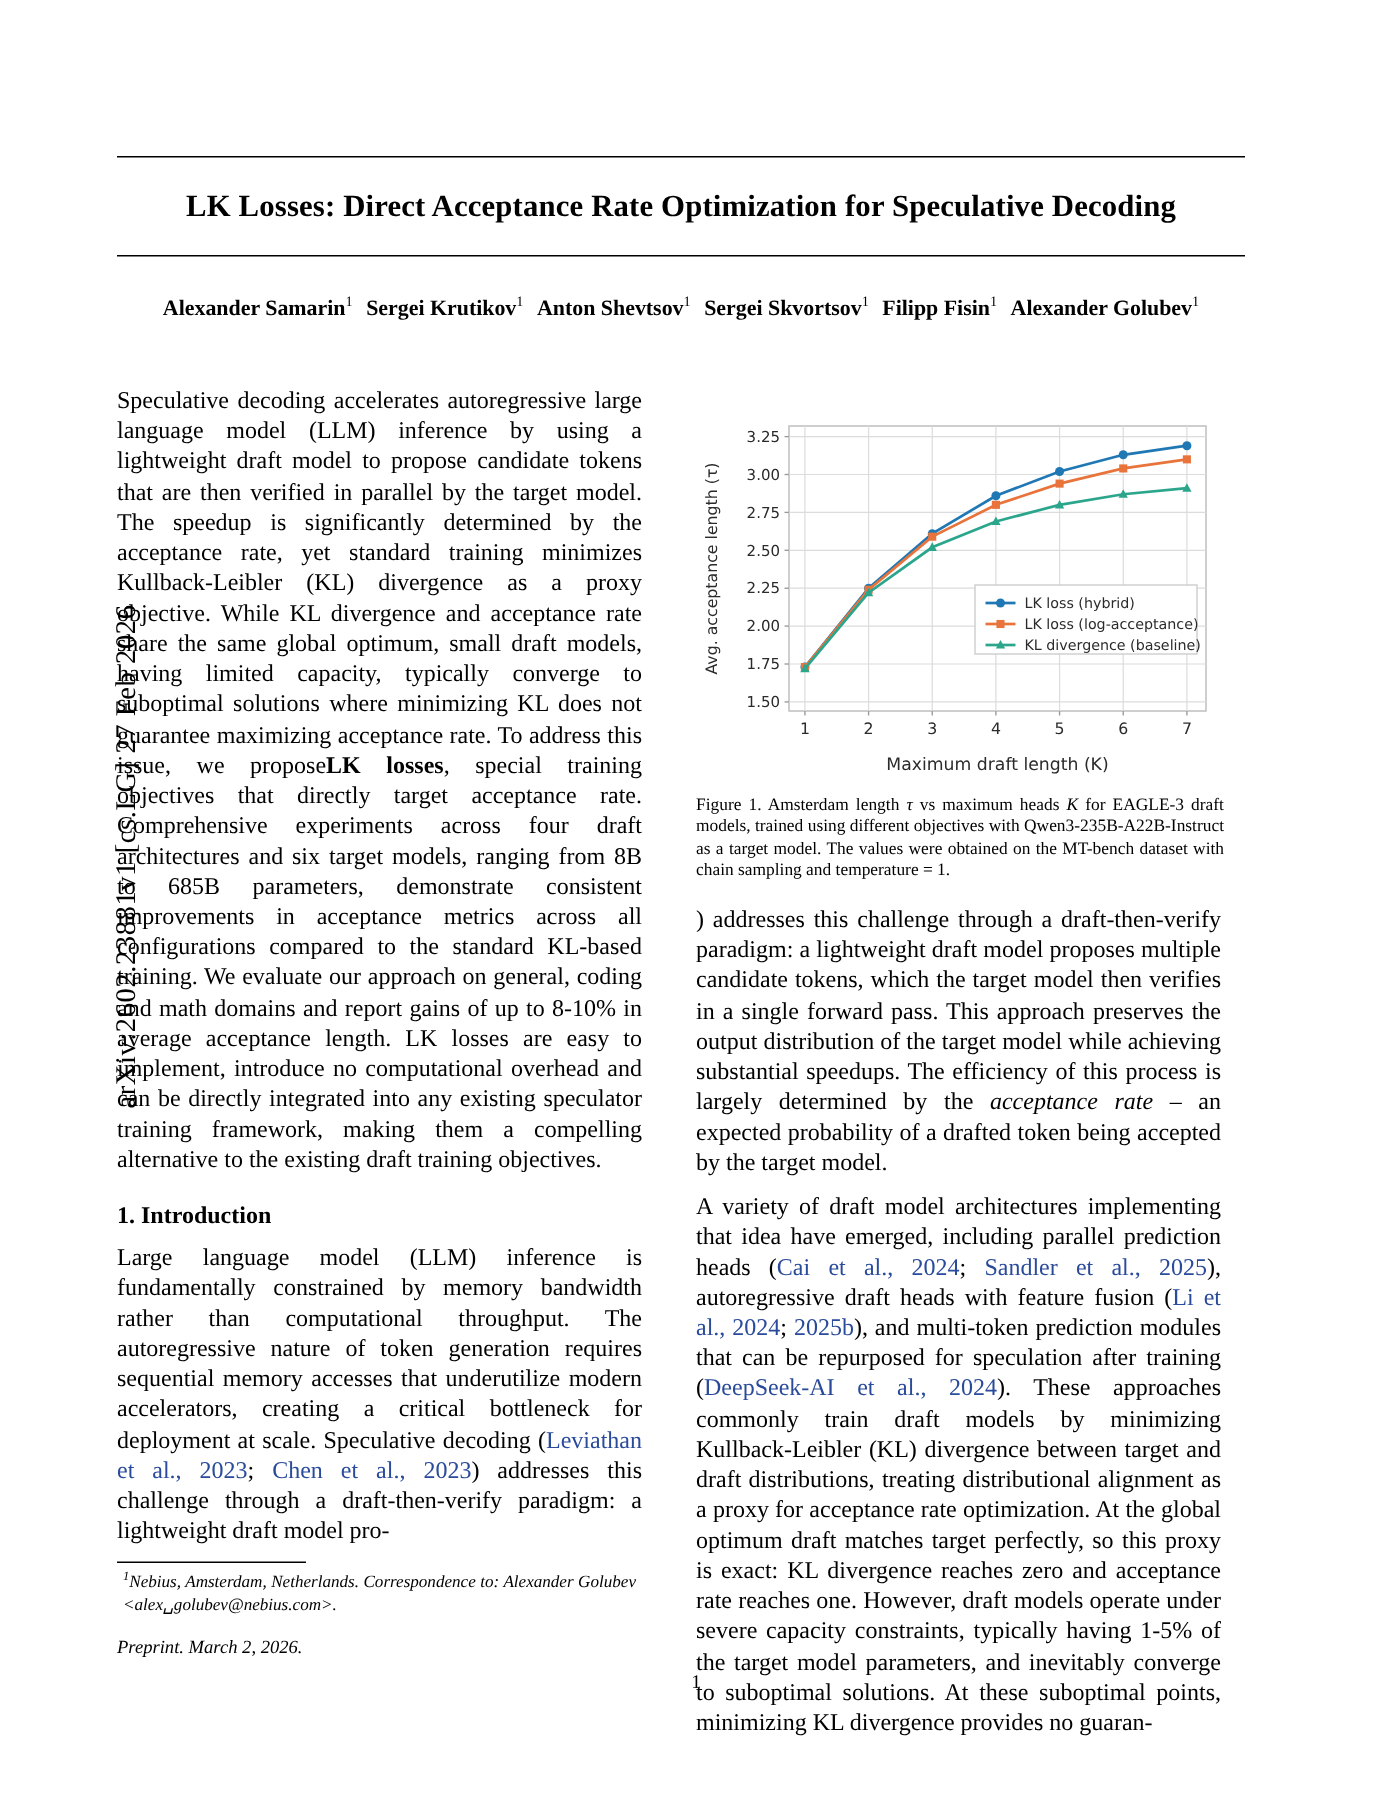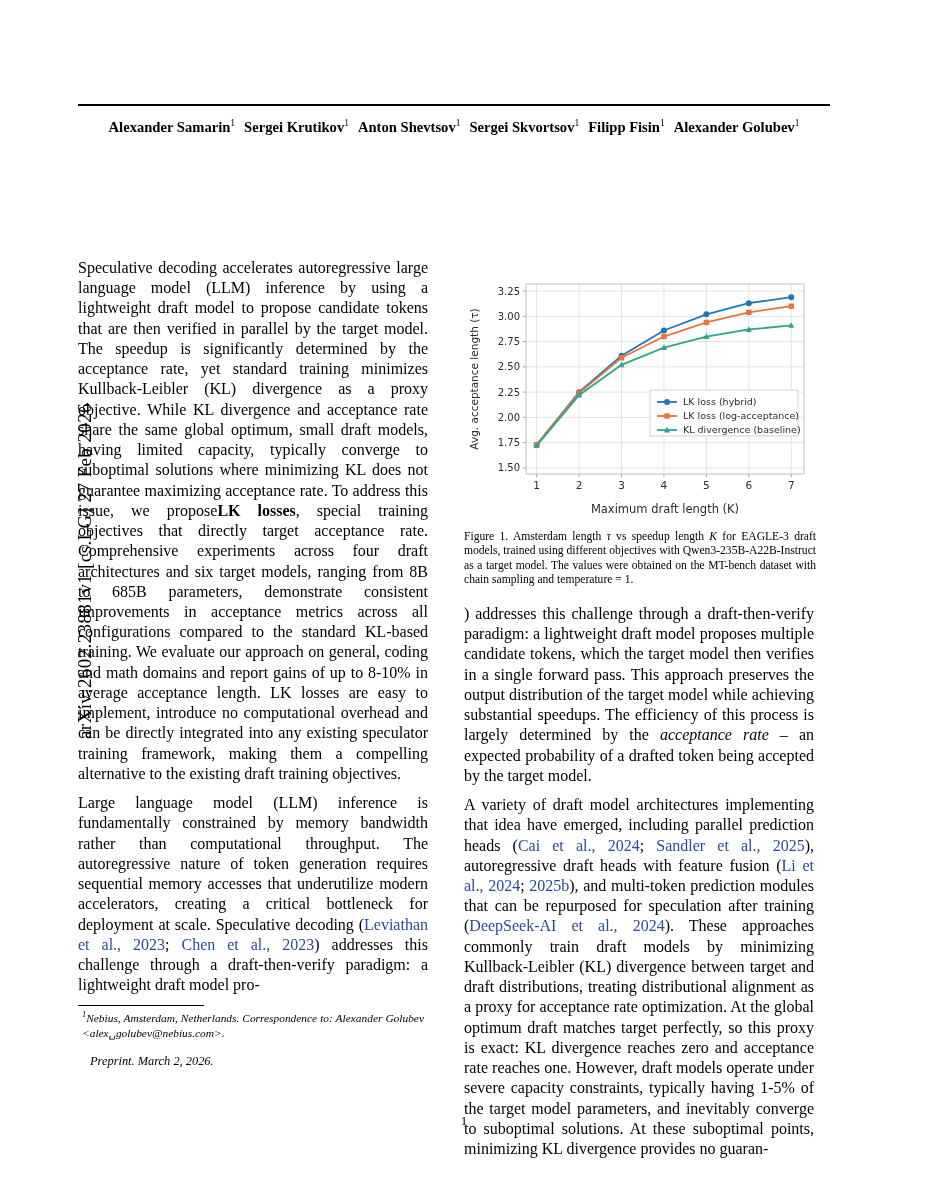--- a/index.html
+++ b/index.html
@@ -54,21 +54,21 @@
     font-weight: bold;
     text-align: center;
     margin: 22px 0 20px 0;
     letter-spacing: 0.1px;
   }
 
   .authors {
     font-size: 14.6px;
     font-weight: bold;
     text-align: center;
-    margin: 12px 0 0 0;
+    margin: 26px 0 0 0;
   }
   .authors sup {
     font-size: 9.5px;
     font-weight: normal;
     vertical-align: super;
   }
   .author-sep { display: inline-block; width: 9px; }
 
   .cols {
     position: absolute;
@@ -118,21 +118,20 @@
     text-align: justify;
     margin: 4px;
     font-style: italic;
   }
   .footnote sup { font-size: 8.4px; vertical-align: super; }
 
   .preprint {
     font-size: 12.4px;
     font-style: italic;
     margin-top: 14px;
-    margin-left: 12px;
   }
 
   .cite { color: #2a4b9b; }
 
   
   .figure-wrap {
     width: 352px;
     margin: 12px 0 0 0;
   }
   .figcaption {
@@ -160,32 +159,34 @@
 </style>
 </head>
 <body>
 
 <div class="page">
 
   <div class="arxiv-stamp">arXiv:2602.23881v1  [cs.LG]  27 Feb 2026</div>
 
   <div class="content">
     <div class="rule"></div>
+    <div class="title">LK Losses: Direct Acceptance Rate Optimization for Speculative Decoding</div>
     <div class="rule"></div>
 
     <div class="authors">
       <span><span>Alexander Samarin</span><sup>1</sup></span><span class="author-sep"></span><span><span>Sergei Krutikov</span><sup>1</sup></span><span class="author-sep"></span><span><span>Anton Shevtsov</span><sup>1</sup></span><span class="author-sep"></span><span><span>Sergei Skvortsov</span><sup>1</sup></span><span class="author-sep"></span><span><span>Filipp Fisin</span><sup>1</sup></span><span class="author-sep"></span><span><span>Alexander Golubev</span><sup>1</sup></span>
     </div>
   </div>
 
   <div class="cols">
 
     <div class="col col-left">
       <p class="body"><span>Speculative decoding accelerates autoregressive large language model (LLM) inference by using a lightweight draft model to propose candidate tokens that are then verified in parallel by the target model. The speedup is significantly determined by the acceptance rate, yet standard training minimizes Kullback-Leibler (KL) divergence as a proxy objective. While KL divergence and acceptance rate share the same global optimum, small draft models, having limited capacity, typically converge to suboptimal solutions where minimizing KL does not guarantee maximizing acceptance rate. To address this issue, we propose</span><b>LK losses</b><span>, special training objectives that directly target acceptance rate. Comprehensive experiments across four draft architectures and six target models, ranging from 8B to 685B parameters, demonstrate consistent improvements in acceptance metrics across all configurations compared to the standard KL-based training. We evaluate our approach on general, coding and math domains and report gains of up to 8-10% in average acceptance length. LK losses are easy to implement, introduce no computational overhead and can be directly integrated into any existing speculator training framework, making them a compelling alternative to the existing draft training objectives.</span></p>
 
+      <div class="sec-title">1. Introduction</div>
 
       <p class="body"><span>Large language model (LLM) inference is fundamentally constrained by memory bandwidth rather than computational throughput. The autoregressive nature of token generation requires sequential memory accesses that underutilize modern accelerators, creating a critical bottleneck for deployment at scale. Speculative decoding (</span><span class="cite">Leviathan et al., 2023</span><span>; </span><span class="cite">Chen et al., 2023</span><span>) addresses this challenge through a draft-then-verify paradigm: a lightweight draft model pro-</span></p>
 
       <div class="footnote-rule"></div>
       <p class="footnote"><sup>1</sup><span>Nebius, Amsterdam, Netherlands. Correspondence to: Alexander Golubev &lt;alex</span><span>␣</span><span>golubev@nebius.com&gt;.</span></p>
 
       <div class="preprint">Preprint. March 2, 2026.</div>
     </div>
 
     <div class="col col-right">
@@ -280,21 +281,21 @@
               <rect x="200.3" y="143.3" width="5.4" height="5.4" fill="#e8743b"></rect>
               <text x="219" y="149.4" font-size="9.5">LK loss (log-acceptance)</text>
               <line x1="193" y1="160" x2="213" y2="160" stroke="#2ca58d" stroke-width="1.8"></line>
               <polygon points="203,156.7 206.1,162.4 199.9,162.4" fill="#2ca58d"></polygon>
               <text x="219" y="163.4" font-size="9.5">KL divergence (baseline)</text>
             </g>
           <text id="ylabel" x="14" y="109" font-size="10.5" text-anchor="middle" transform="rotate(-90 14 109)">Avg. acceptance length (τ)</text>
           <text id="xlabel" x="201" y="243" font-size="11.5" text-anchor="middle">Maximum draft length (K)</text>
         </svg>
 
-        <p class="figcaption"><span class="lead">Figure 1.</span> <span>Amsterdam length</span> <i>τ</i> <span>vs speedup length</span> <i>K</i> <span>for EAGLE-3 draft models, trained using different objectives with Qwen3-235B-A22B-Instruct as a target model. The values were obtained on the MT-bench dataset with chain sampling and temperature = 1.</span></p>
+        <p class="figcaption"><span class="lead">Figure 1.</span> <span>Amsterdam length</span> <i>τ</i> <span>vs maximum heads</span> <i>K</i> <span>for EAGLE-3 draft models, trained using different objectives with Qwen3-235B-A22B-Instruct as a target model. The values were obtained on the MT-bench dataset with chain sampling and temperature = 1.</span></p>
       </div>
 
       <div style="height:16px"></div>
 
       <p class="body"><span>) addresses this challenge through a draft-then-verify paradigm: a lightweight draft model proposes multiple candidate tokens, which the target model then verifies in a single forward pass. This approach preserves the output distribution of the target model while achieving substantial speedups. The efficiency of this process is largely determined by the</span> <i>acceptance rate</i> <span>– an expected probability of a drafted token being accepted by the target model.</span></p>
 
       <p class="body"><span>A variety of draft model architectures implementing that idea have emerged, including parallel prediction heads (</span><span class="cite">Cai et al., 2024</span><span>; </span><span class="cite">Sandler et al., 2025</span><span>), autoregressive draft heads with feature fusion (</span><span class="cite">Li et al., 2024</span><span>; </span><span class="cite">2025b</span><span>), and multi-token prediction modules that can be repurposed for speculation after training  (</span><span class="cite">DeepSeek-AI et al., 2024</span><span>). These approaches commonly train draft models by minimizing Kullback-Leibler (KL) divergence between target and draft distributions, treating distributional alignment as a proxy for acceptance rate optimization. At the global optimum draft matches target perfectly, so this proxy is exact: KL divergence reaches zero and acceptance rate reaches one. However, draft models operate under severe capacity constraints, typically having 1-5% of the target model parameters, and inevitably converge to suboptimal solutions. At these suboptimal points, minimizing KL divergence provides no guaran-</span></p>
     </div>
   </div>
 

